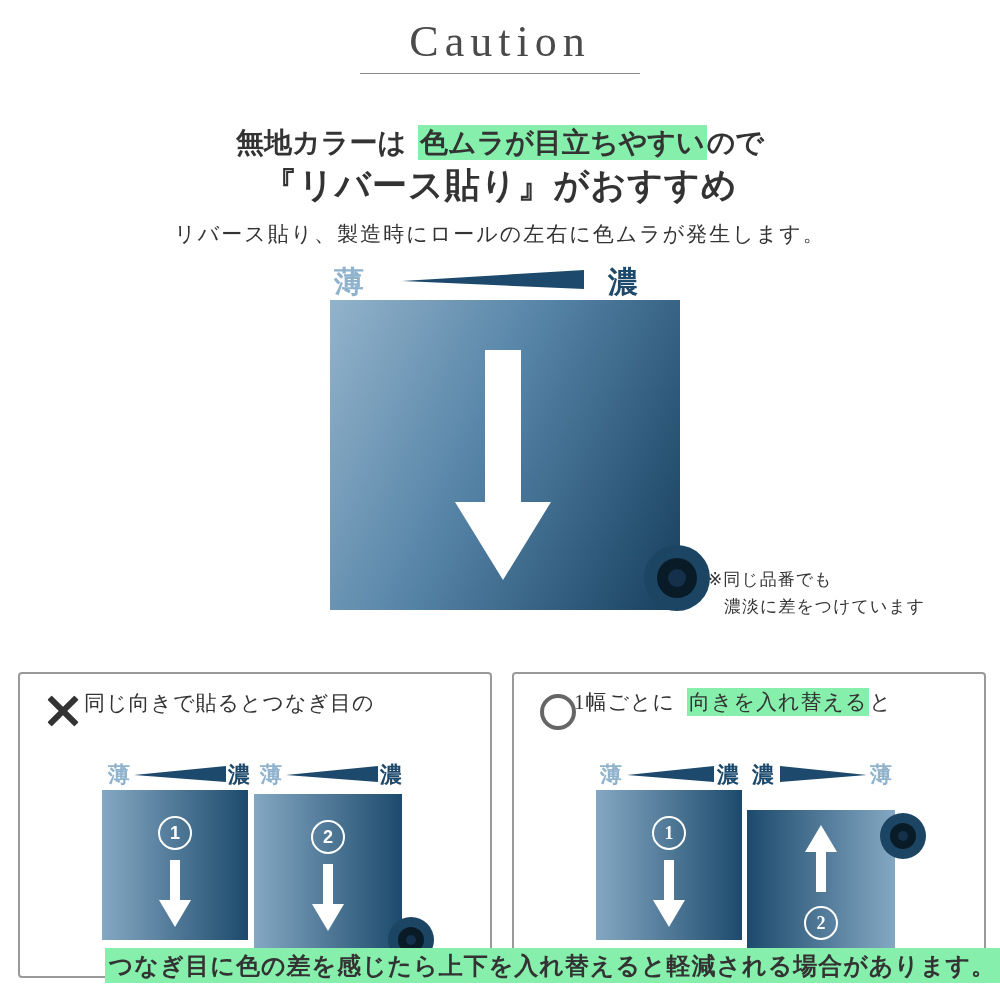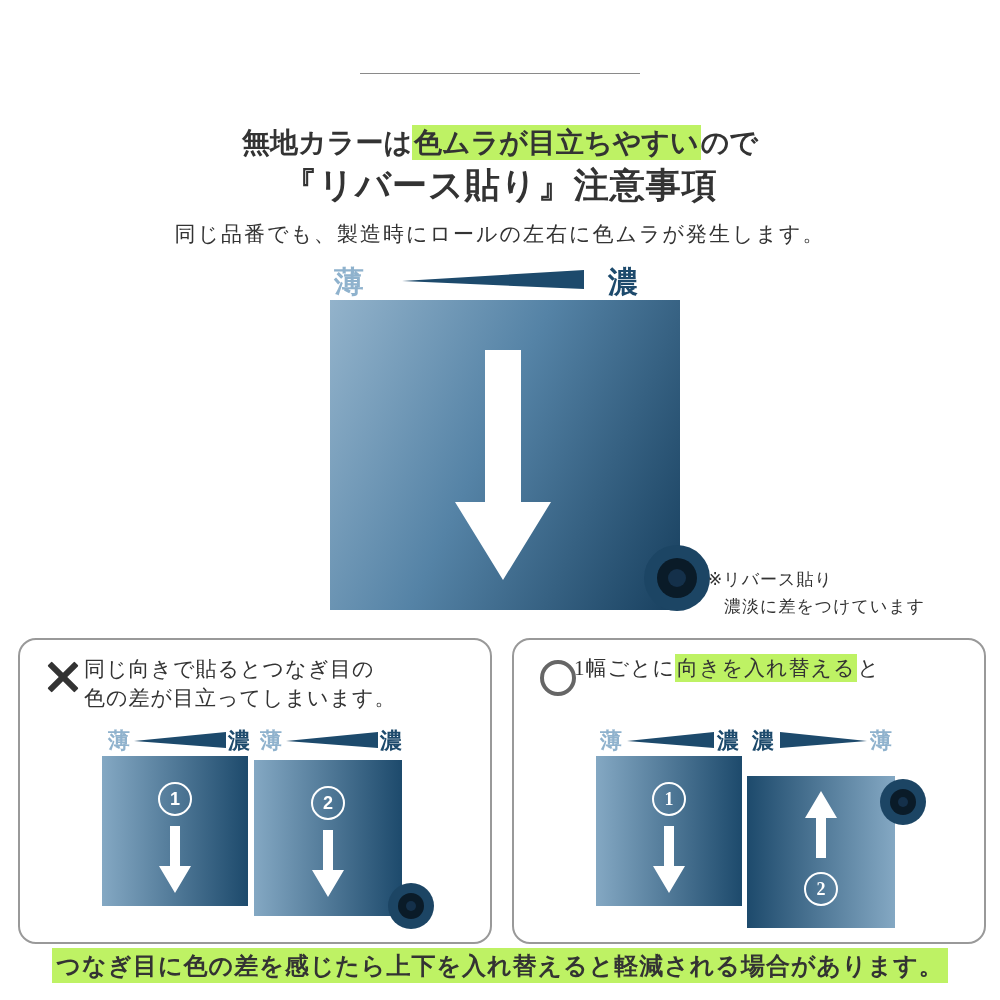--- a/index.html
+++ b/index.html
@@ -15,21 +15,21 @@
     font-family:"Liberation Serif","DejaVu Serif",serif;
     font-size:44px; letter-spacing:6px; color:#4a4a4a; font-weight:400;
   }
   .caution-divider { position:absolute; top:73px; left:360px; width:280px; height:1px; background:#8a8a8a; }
   .caution-sub { position:absolute; top:80px; left:0; width:100%; text-align:center; font-size:15px; letter-spacing:7px; color:#333; }
 
   
   .head1 { position:absolute; top:124px; left:0; width:100%; text-align:center; font-size:28px; font-weight:700; }
   .head2 { position:absolute; top:162px; left:0; width:100%; text-align:center; font-size:35px; font-weight:800; letter-spacing:1px; }
   .head3 { position:absolute; top:220px; left:0; width:100%; text-align:center; font-size:21px; letter-spacing:2px; font-weight:500; }
-  .hl { background:#bef264; padding:2px 2px; }
+  .hl { background:#86efac; padding:2px 2px;margin-left:12px; }
 
   
   .m-label { position:absolute; font-size:30px; font-weight:800; }
   .s-label { position:absolute; font-size:22px; font-weight:800; }
   .light { color:#8fb2cd; }
   .dark  { color:#1d4a6c; }
   .wedge { position:absolute; }
 
   .main-roll {
     position:absolute; left:330px; top:300px; width:350px; height:310px;
@@ -44,22 +44,22 @@
   .main-roll-end .hole { width:40px; height:40px; }
   .main-roll-end .core { width:18px; height:18px; }
   .mini-roll-end { width:46px; height:46px; background:#1c4564; }
   .mini-roll-end .hole { width:26px; height:26px; }
   .mini-roll-end .core { width:10px; height:10px; }
 
   .note { position:absolute; font-size:17px; color:#333; letter-spacing:1px; }
 
   
   .box {
-    position:absolute; top:638px; width:470px; height:302px;
-    border:2px solid #999; border-radius:18px; background:#fff;
+    position:absolute; top:672px; width:470px; height:302px;
+    border:2px solid #999; border-radius:4px; background:#fff;text-align:center;
   }
   .x-icon { position:absolute; left:26px; top:20px; width:34px; height:34px; }
   .x-icon::before,.x-icon::after {
     content:""; position:absolute; left:-2px; top:14px; width:38px; height:6px;
     background:#333; border-radius:1px;
   }
   .x-icon::before { transform:rotate(45deg); }
   .x-icon::after  { transform:rotate(-45deg); }
   .o-icon { position:absolute; left:26px; top:20px; width:28px; height:28px; border:4px solid #666; border-radius:50%; background:#fff; }
 
@@ -73,60 +73,60 @@
     position:absolute; left:50%; transform:translateX(-50%);
     width:30px; height:30px; border:2px solid #fff; border-radius:50%;
     color:#fff; font-size:18px; font-weight:700;
     display:flex; align-items:center; justify-content:center;
   }
   .p-arrow { position:absolute; left:50%; transform:translateX(-50%); }
   .p-arrow.up { transform:translateX(-50%) rotate(180deg); }
 
   
   .footer-note {
-    position:absolute; top:950px; left:0; width:100%; text-align:center;
+    position:absolute; top:950px; left:0; width:100%; text-align:right;
     font-size:24px; font-weight:700; letter-spacing:1px;
   }
   .footer-note .hl { padding:4px 4px; }
 </style>
 </head>
 <body>
 
 <div class="page">
 
+  <div class="caution-title">Caution</div>
   <div class="caution-divider"></div>
 
   <div class="head1"><span>無地カラーは</span><span class="hl">色ムラが目立ちやすい</span><span>ので</span></div>
-  <div class="head2">『リバース貼り』注意事項</div>
-  <div class="head3">同じ品番でも、製造時にロールの左右に色ムラが発生します。</div>
+  <div class="head2">『リバース貼り』がおすすめ</div>
+  <div class="head3">リバース貼り、製造時にロールの左右に色ムラが発生します。</div>
 
   <div class="m-label light" style="left:334px;top:262px;">薄</div>
   <svg class="wedge" style="left:402px;top:270px;" width="182" height="20" viewBox="0 0 182 20">
       <polygon points="0,11 182,0 182,19" fill="#1d4a6c"></polygon>
     </svg>
   <div class="m-label dark" style="left:608px;top:262px;">濃</div>
 
   <div class="main-roll"></div>
   <svg class="main-arrow" width="100" height="232" viewBox="0 0 100 232">
       <path d="M32 0 H68 V152 H98 L50 230 L2 152 H32 Z" fill="#ffffff"></path>
     </svg>
   <div class="roll-end main-roll-end">
       <div class="hole">
         <div class="core"></div>
       </div>
     </div>
 
-  <div class="note" style="left:708px;top:568px;">※リバース貼り</div>
+  <div class="note" style="left:708px;top:568px;">※同じ品番でも</div>
   <div class="note" style="left:724px;top:595px;">濃淡に差をつけています</div>
 
   <div class="box" style="left:18px;">
     <div class="x-icon"></div>
     <div class="box-text">
       <div>同じ向きで貼るとつなぎ目の</div>
-      <div>色の差が目立ってしまいます。</div>
     </div>
 
     <div class="s-label light" style="left:88px;top:86px;">薄</div>
     <svg class="wedge" style="left:114px;top:92px;" width="92" height="16" viewBox="0 0 92 16">
         <polygon points="0,9 92,0 92,16" fill="#1d4a6c"></polygon>
       </svg>
     <div class="s-label dark" style="left:208px;top:86px;">濃</div>
 
     <div class="s-label light" style="left:240px;top:86px;">薄</div>
     <svg class="wedge" style="left:266px;top:92px;" width="92" height="16" viewBox="0 0 92 16">

